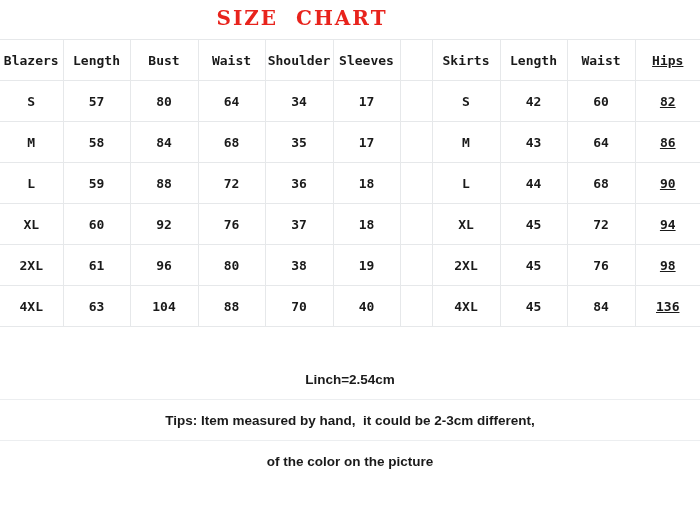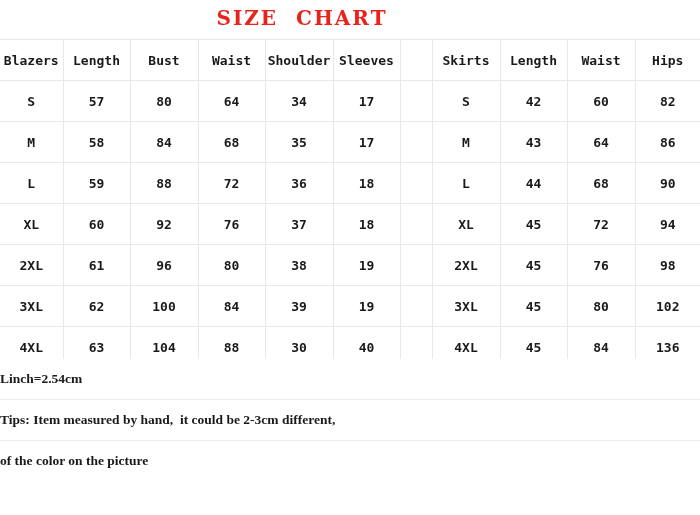--- a/index.html
+++ b/index.html
@@ -55,21 +55,21 @@
     vertical-align: middle;
     font-family: "DejaVu Sans Mono", monospace;
     font-size: 13px;
     font-weight: 700;
     color: #1a1a1a;
     padding: 0;
     background: #ffffff;
     white-space: nowrap;
   }
   .size-table tr td:first-child { border-left: none; }
-  .size-table tr td:last-child  { border-right: none; }
+  .size-table tr td:last-child  { border-right: none; text-decoration: underline; }
 
   .col-a  { width: 63px; }
   .col-b  { width: 67px; }
   .col-c  { width: 68px; }
   .col-d  { width: 67px; }
   .col-e  { width: 68px; }
   .col-f  { width: 67px; }
   .col-gap{ width: 32px; }
   .col-h  { width: 68px; }
   .col-i  { width: 67px; }
@@ -85,23 +85,24 @@
     position: absolute;
     left: 0;
     top: 359px;
     width: 700px;
     border-collapse: collapse;
     table-layout: fixed;
   }
   .footer-rows td {
     height: 40px;
     border-bottom: 1px solid #eceef0;
+    text-align: center;
     vertical-align: middle;
     padding: 0;
-    font-family: Liberation Serif, serif;
+    font-family: Liberation Sans, sans-serif;
     font-size: 13.5px;
     font-weight: 700;
     color: #1a1a1a;
     white-space: pre;
     background: #ffffff;
   }
   .footer-rows tr:last-child td { border-bottom: none; }
 
   .note-inch   { font-size: 14px; }
   .note-tips   { font-size: 13.5px; }
@@ -208,40 +209,27 @@
         <td>80</td>
         <td>38</td>
         <td>19</td>
         <td class="spacer"></td>
         <td>2XL</td>
         <td>45</td>
         <td>76</td>
         <td>98</td>
       </tr>
 
-      <tr>
-        <td>3XL</td>
-        <td>62</td>
-        <td>100</td>
-        <td>84</td>
-        <td>39</td>
-        <td>19</td>
-        <td class="spacer"></td>
-        <td>3XL</td>
-        <td>45</td>
-        <td>80</td>
-        <td>102</td>
-      </tr>
 
       <tr>
         <td>4XL</td>
         <td>63</td>
         <td>104</td>
         <td>88</td>
-        <td>30</td>
+        <td>70</td>
         <td>40</td>
         <td class="spacer"></td>
         <td>4XL</td>
         <td>45</td>
         <td>84</td>
         <td>136</td>
       </tr>
     </tbody>
   </table>
 

